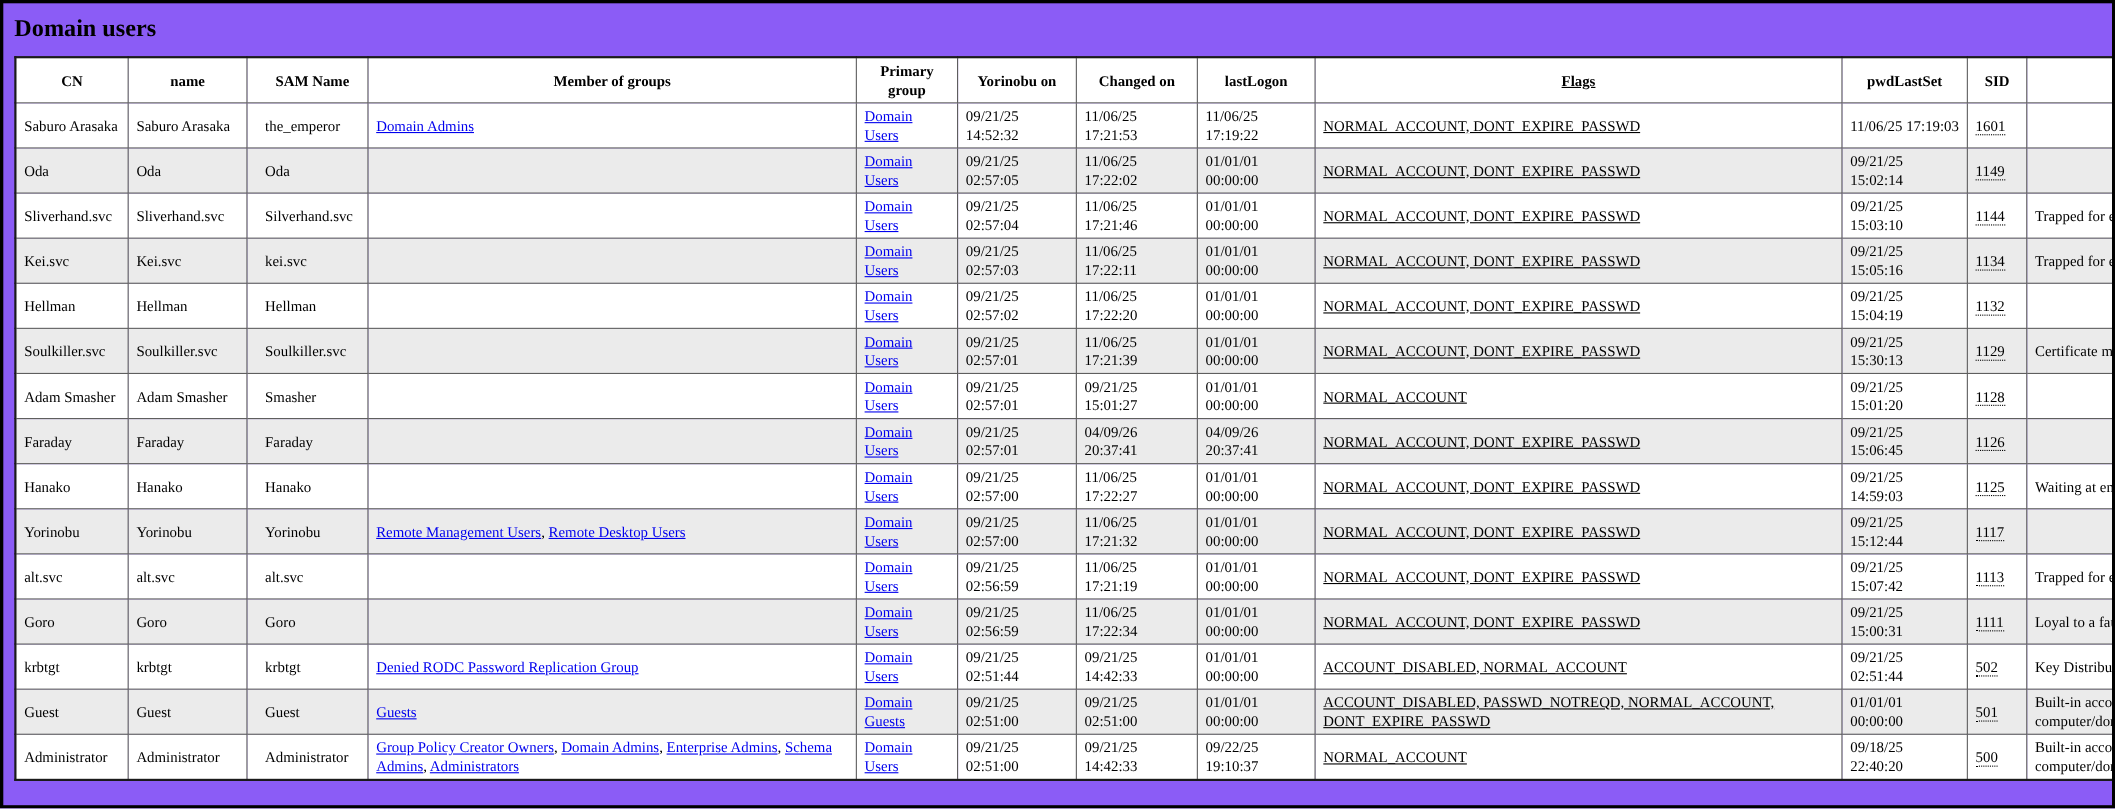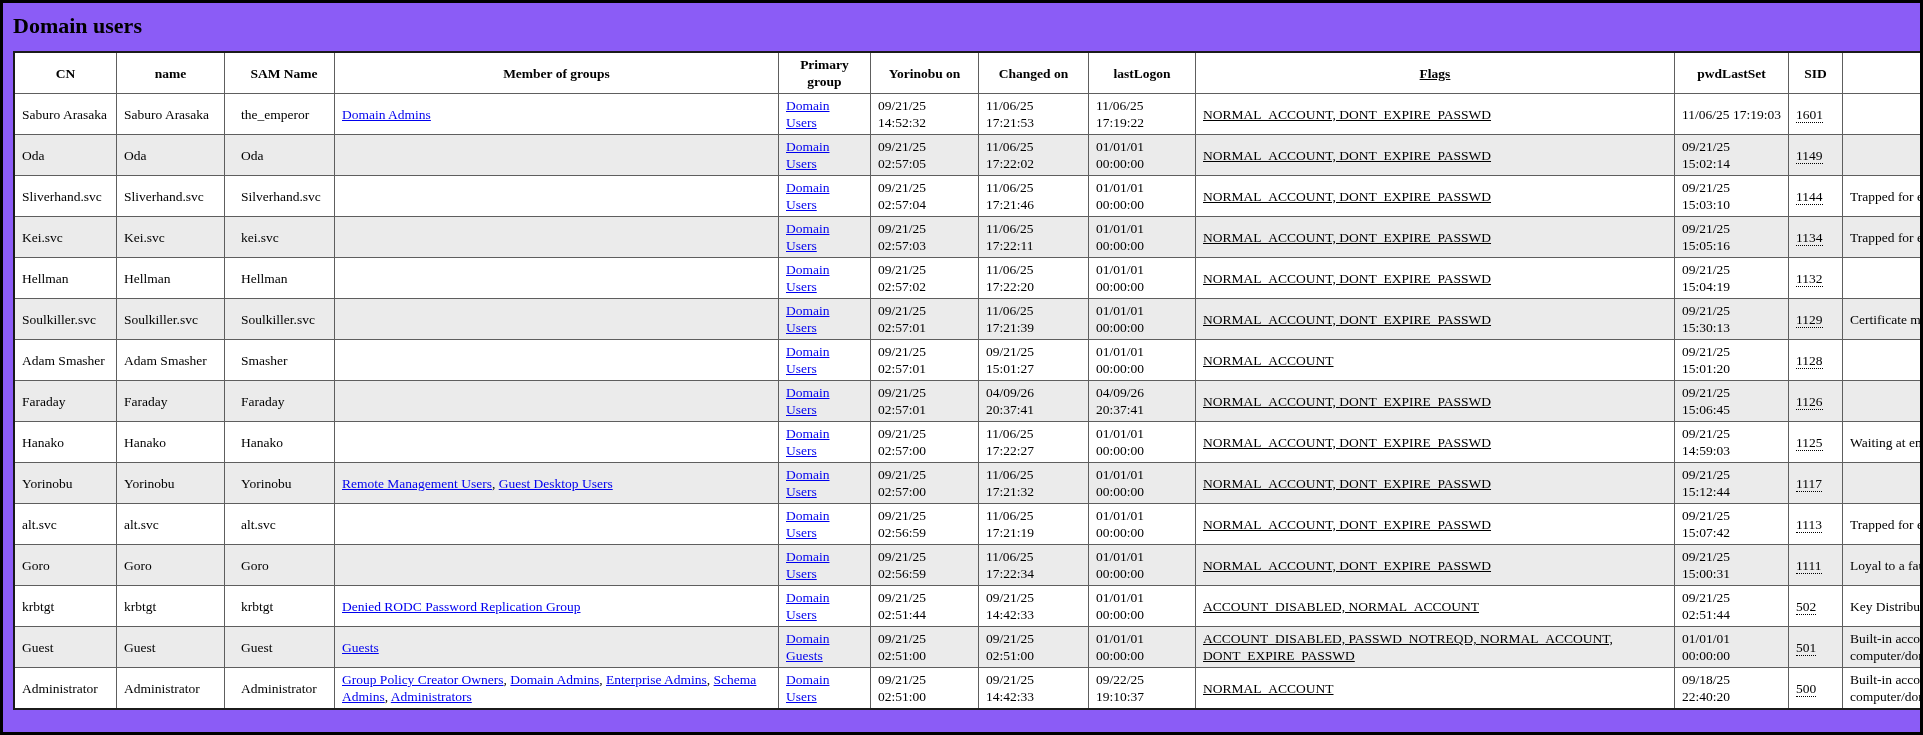--- a/index.html
+++ b/index.html
@@ -206,21 +206,21 @@
           <td class="col-last_logon">01/01/01 00:00:00</td>
           <td class="col-flags">NORMAL_ACCOUNT, DONT_EXPIRE_PASSWD</td>
           <td class="col-pwd_last_set">09/21/25 14:59:03</td>
           <td class="col-sid"><span class="sid">1125</span></td>
           <td class="col-description">Waiting at embers</td>
         </tr>
         <tr>
           <td class="col-cn">Yorinobu</td>
           <td class="col-name">Yorinobu</td>
           <td class="col-sam">Yorinobu</td>
-          <td class="col-member_of"><a href="#">Remote Management Users</a>, <a href="#">Guest Desktop Users</a></td>
+          <td class="col-member_of"><a href="#">Remote Management Users</a>, <a href="#">Remote Desktop Users</a></td>
           <td class="col-primary_group"><a href="#">Domain Users</a></td>
           <td class="col-created_on">09/21/25 02:57:00</td>
           <td class="col-changed_on">11/06/25 17:21:32</td>
           <td class="col-last_logon">01/01/01 00:00:00</td>
           <td class="col-flags">NORMAL_ACCOUNT, DONT_EXPIRE_PASSWD</td>
           <td class="col-pwd_last_set">09/21/25 15:12:44</td>
           <td class="col-sid"><span class="sid">1117</span></td>
           <td class="col-description"></td>
         </tr>
         <tr>

